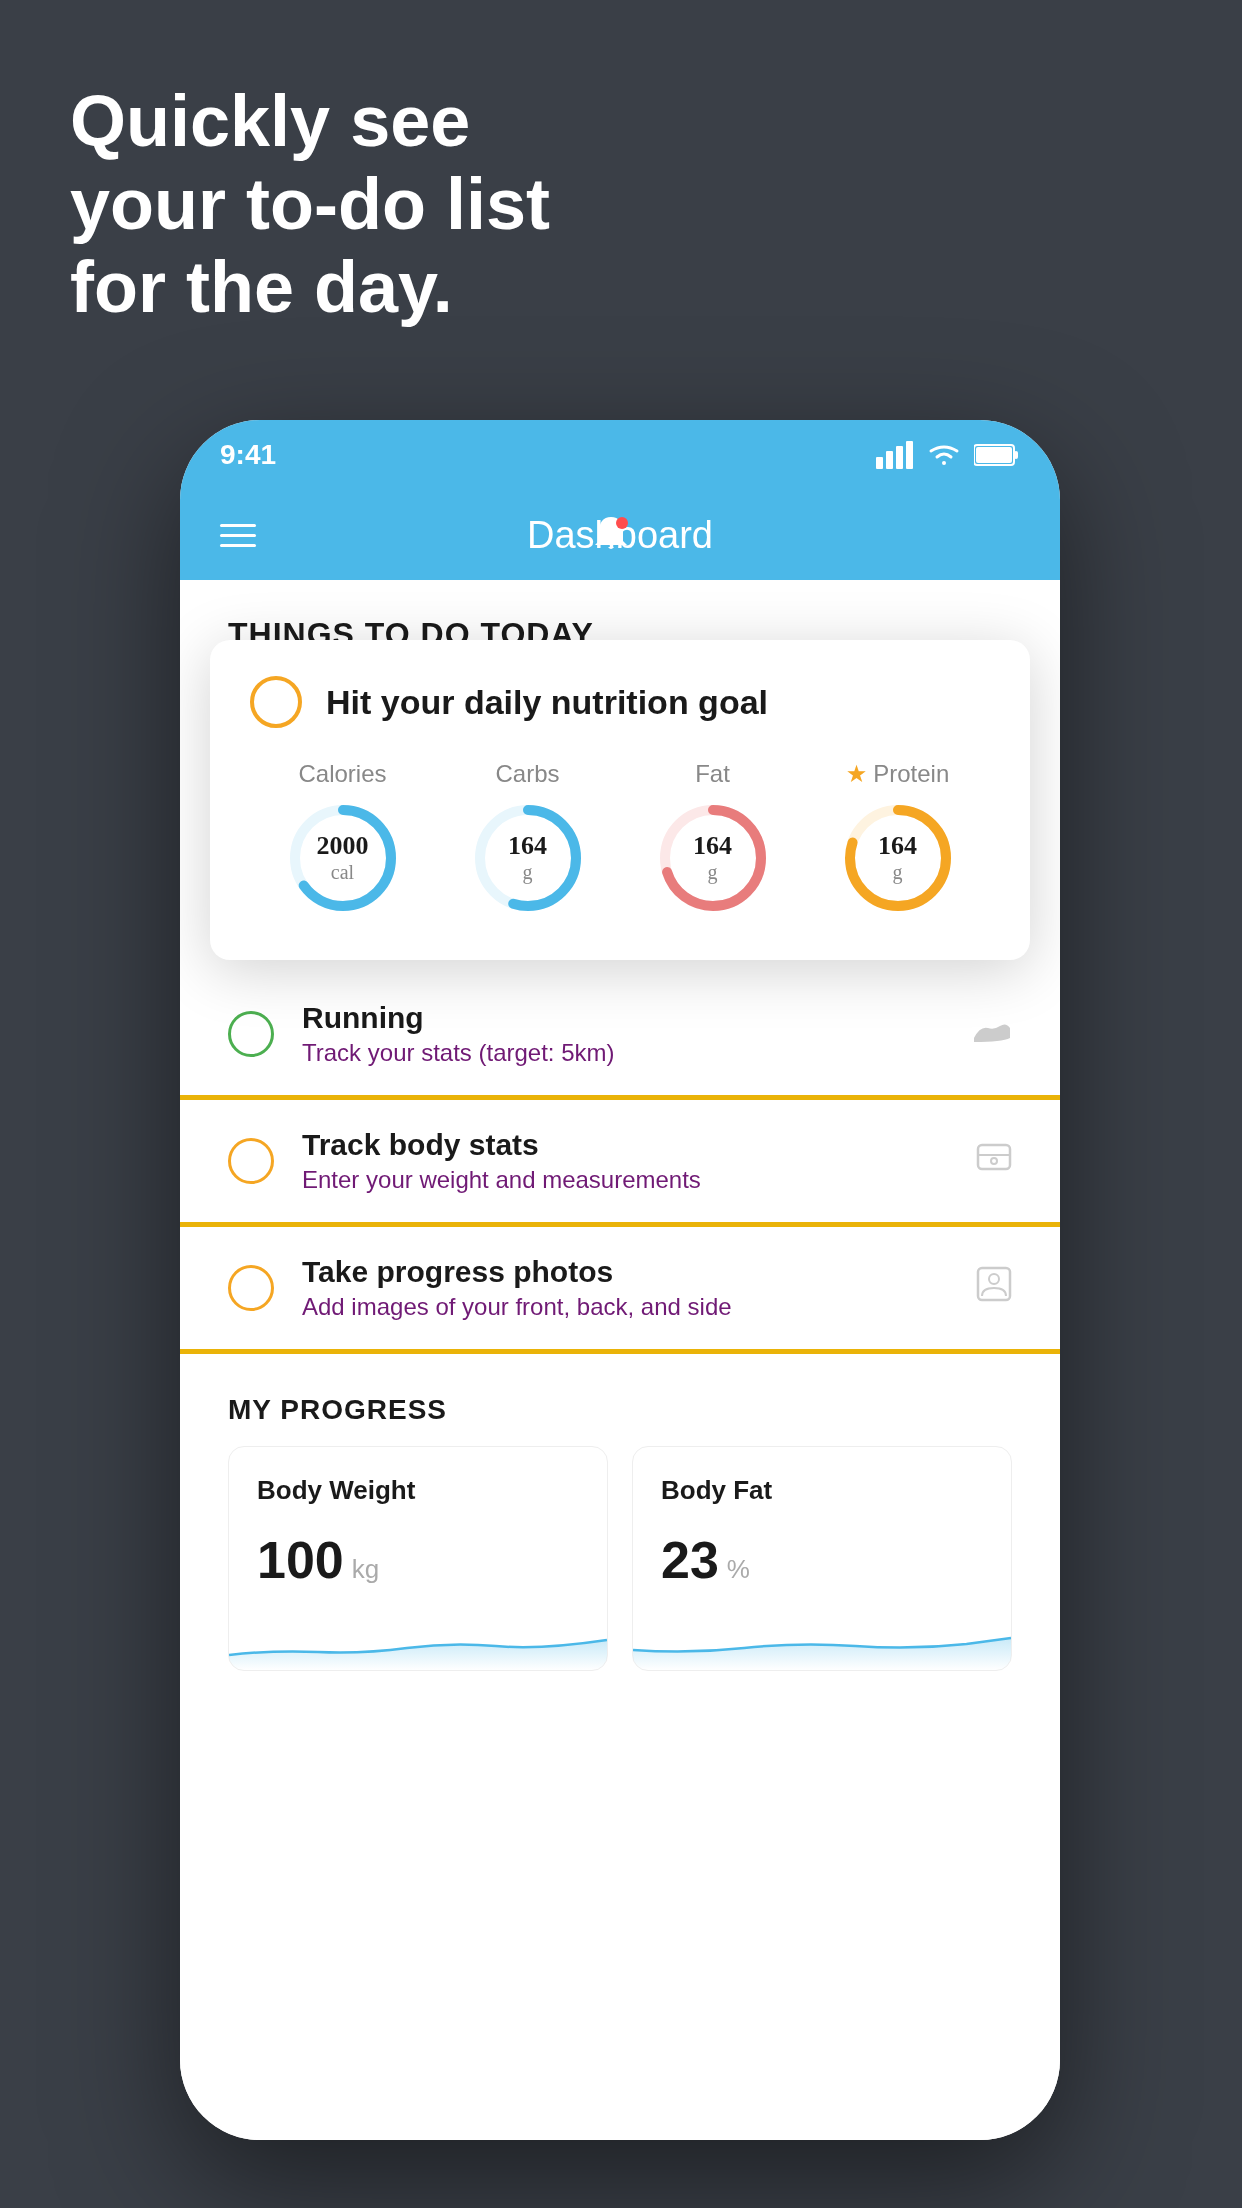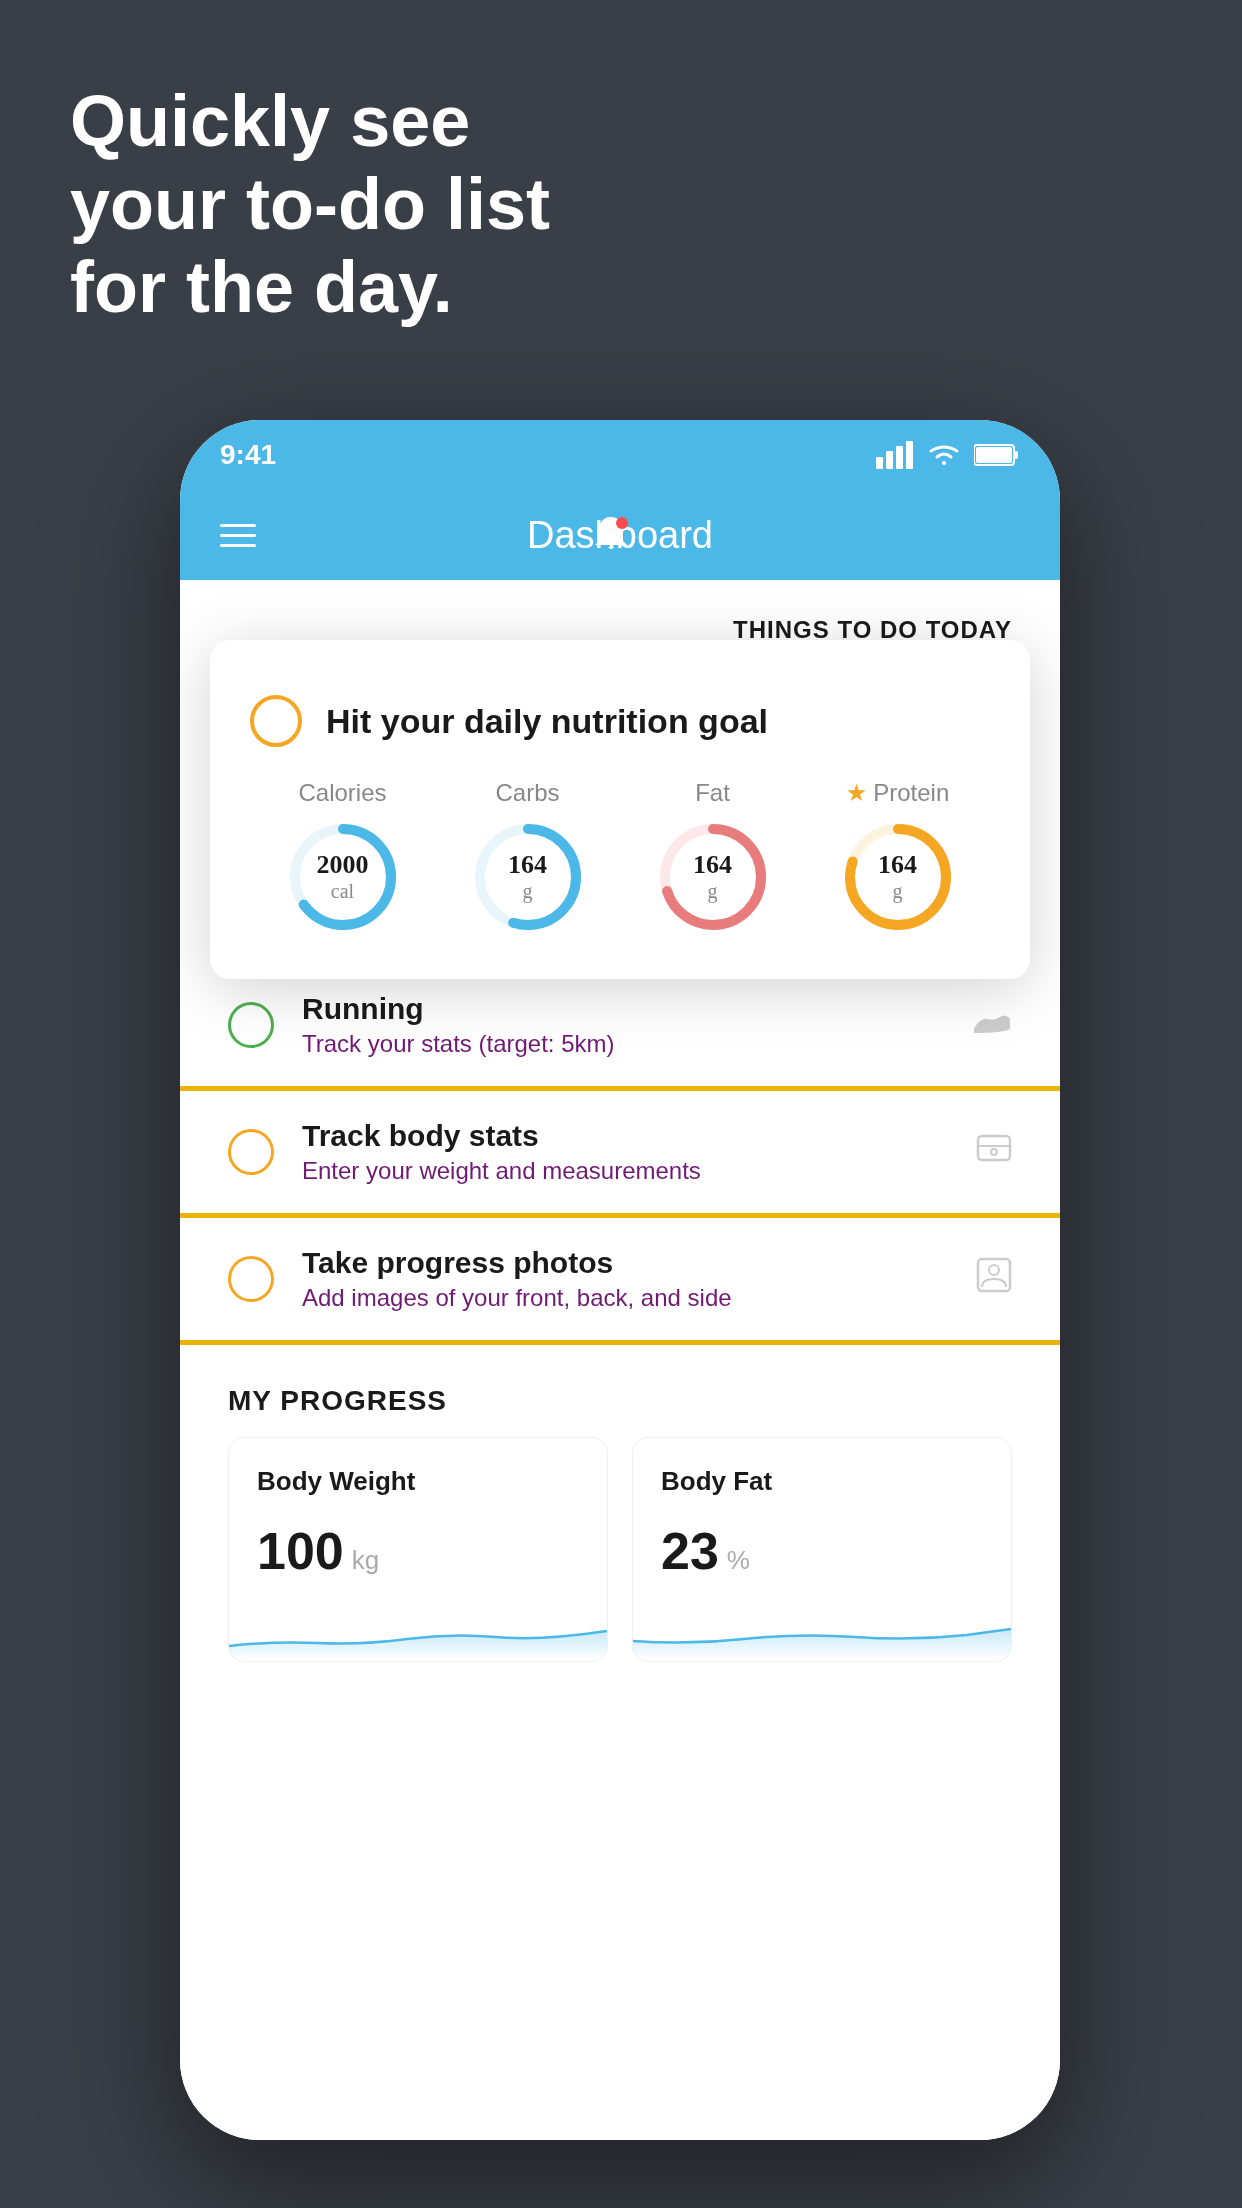--- a/index.html
+++ b/index.html
@@ -99,37 +99,36 @@
     .content {
       background: #ffffff;
       height: calc(1720px - 160px);
       overflow: hidden;
       position: relative;
     }
 
     
     .section-header {
       padding: 36px 48px 20px;
-      font-size: 24px;
+      font-size: 32px;
       font-weight: 800;
       letter-spacing: 1px;
       color: #1a1a1a;
       text-transform: uppercase;
-      text-align: right;
     }
 
     
     .nutrition-card {
       position: absolute;
       top: 60px;
       left: 30px;
       right: 30px;
       background: #ffffff;
       border-radius: 20px;
-      padding: 55px 40px 44px;
+      padding: 36px 40px 44px;
       box-shadow: 0 10px 60px rgba(0,0,0,0.18);
       z-index: 10;
     }
     .nutrition-title-row {
       display: flex;
       align-items: center;
       gap: 24px;
       margin-bottom: 32px;
     }
     .circle-check {

